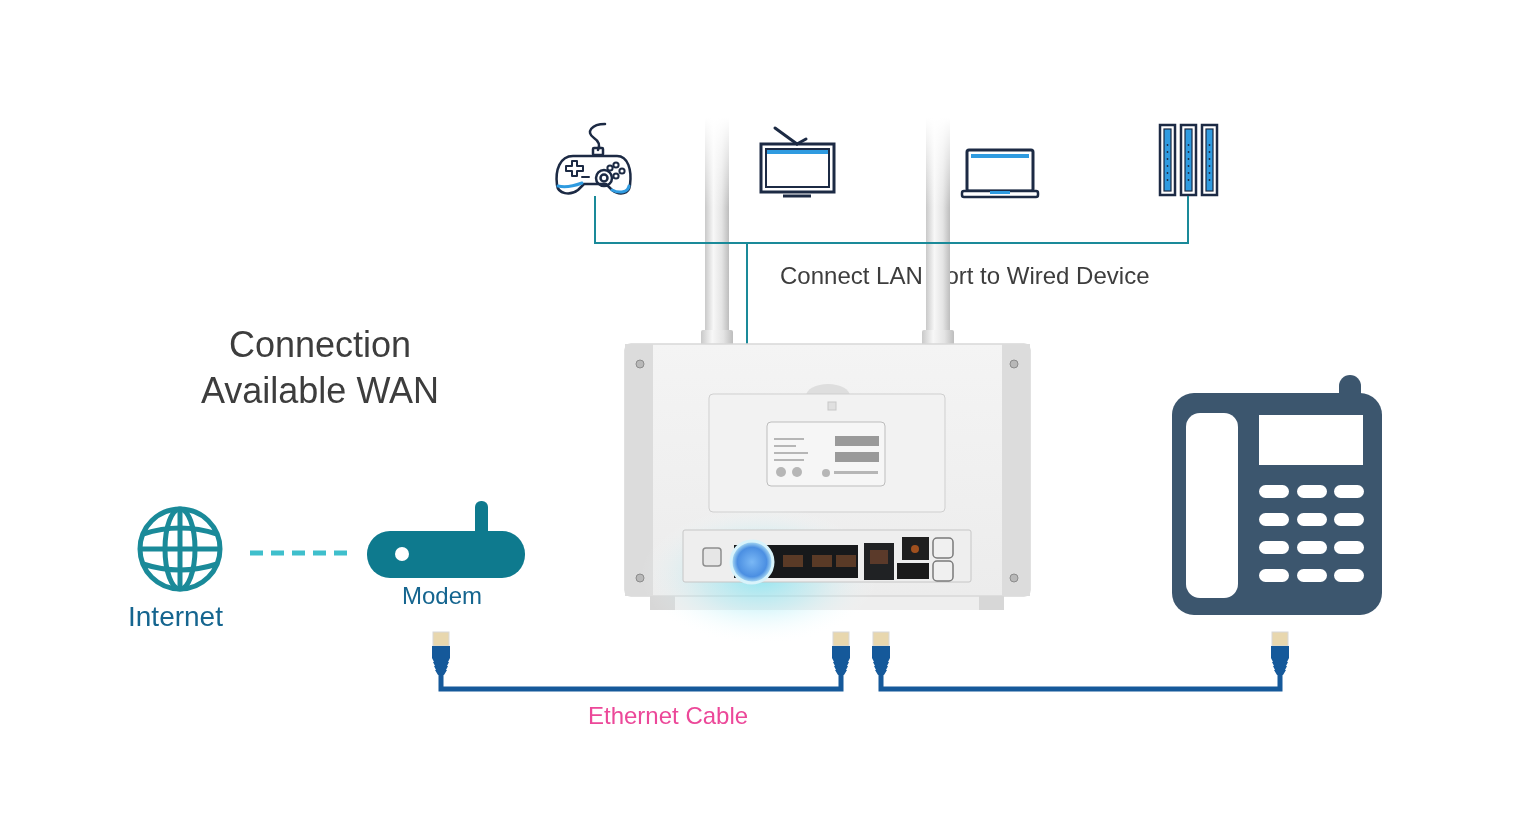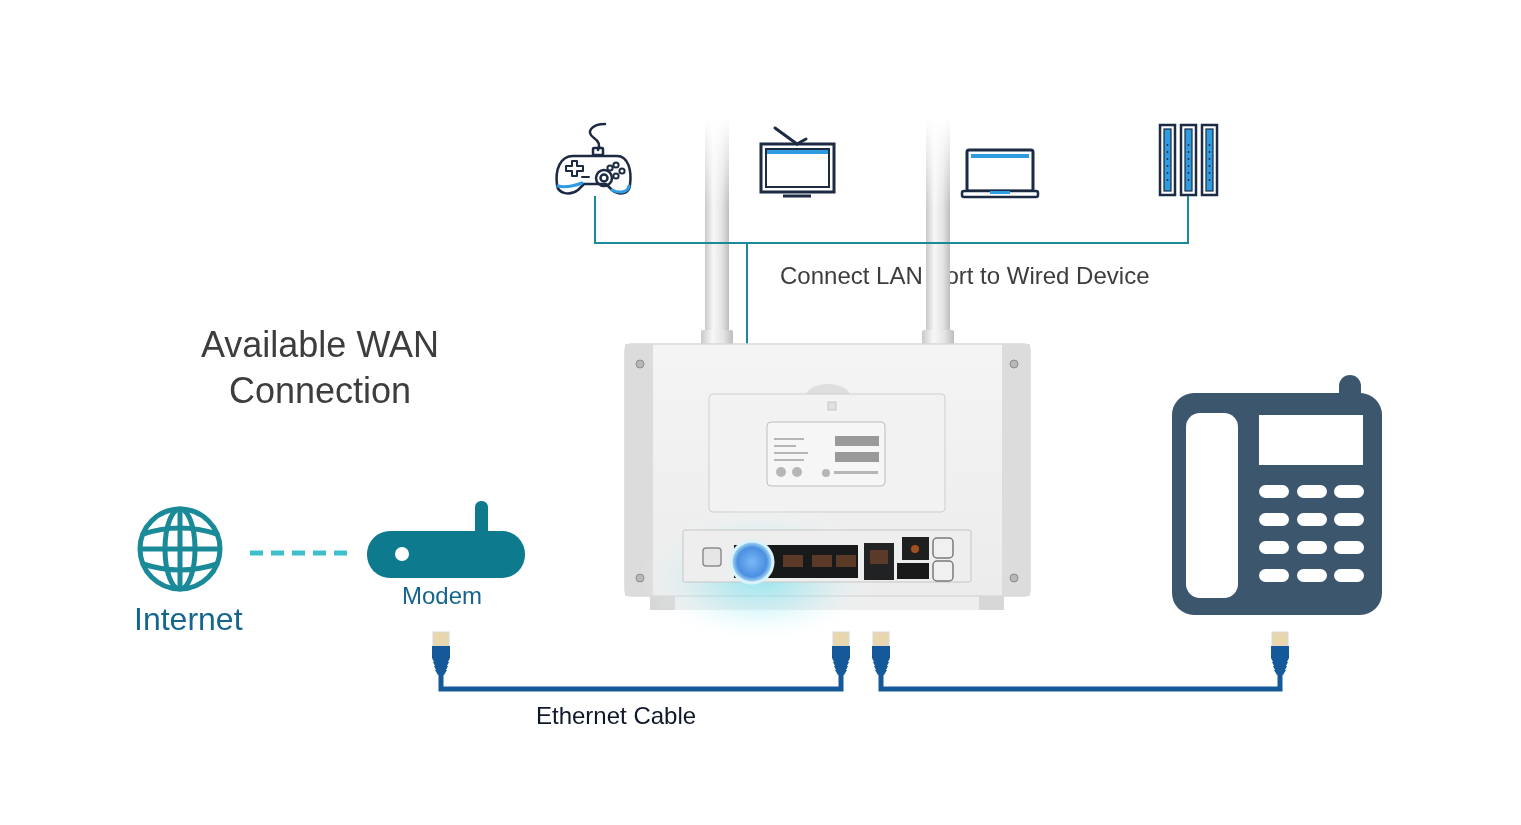--- a/index.html
+++ b/index.html
@@ -2,30 +2,30 @@
 <html><head>
 <meta charset="utf-8">
 <style>
   html, body { margin: 0; padding: 0; background: #ffffff; }
   body { width: 1521px; height: 825px; position: relative; overflow: hidden; font-family: "Liberation Sans", "DejaVu Sans", sans-serif; }
   .abs { position: absolute; }
   svg { display: block; }
   .label { position: absolute; white-space: nowrap; font-family: "Liberation Sans", "DejaVu Sans", sans-serif; }
   #title-wan { left: 170px; top: 322px; width: 300px; text-align: center; font-size: 36px; line-height: 46px; color: #3d3d3d; }
   #lan-caption { left: 780px; top: 262px; font-size: 24px; color: #3d3d3d; }
-  #internet-label { left: 134px; top: 601px; font-size: 32px; color: #15658f; }
+  #internet-label { left: 128px; top: 601px; font-size: 28px; color: #15658f; }
   #modem-label { left: 402px; top: 582px; font-size: 24px; color: #15658f; text-align: center; }
-  #cable-label { left: 536px; top: 702px; font-size: 24px; color: #0f172a; }
+  #cable-label { left: 588px; top: 702px; font-size: 24px; color: #ec4899; }
 </style>
 </head>
 <body>
 
 <div id="title-wan" class="label">
+  <div>Connection</div>
   <div>Available WAN</div>
-  <div>Connection</div>
 </div>
 <div id="lan-caption" class="label">Connect LAN Port to Wired Device</div>
 <div id="internet-label" class="label">Internet</div>
 <div id="modem-label" class="label">Modem</div>
 <div id="cable-label" class="label">Ethernet Cable</div>
 
 <svg class="abs" style="left:0;top:0" width="1521" height="825" viewBox="0 0 1521 825">
   <defs>
     <linearGradient id="antGrad" x1="0" x2="1" y1="0" y2="0">
       <stop offset="0" stop-color="#c9c9c9"></stop>

